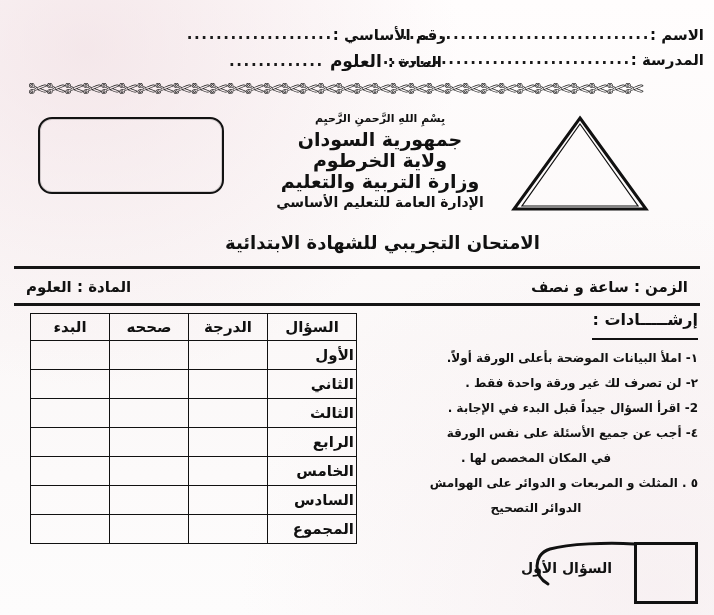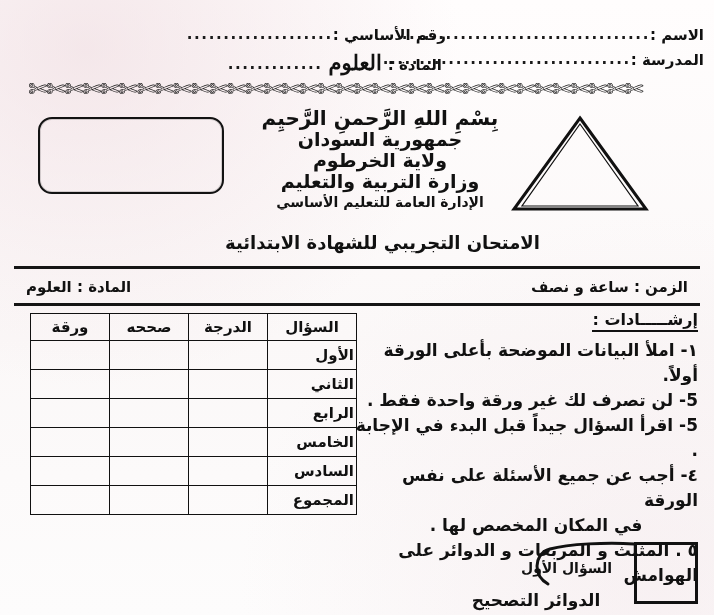--- a/index.html
+++ b/index.html
@@ -55,24 +55,23 @@
     display: inline-block;
     overflow: hidden;
     font-size: 15px;
     font-weight: bold;
     letter-spacing: 1.6px;
     color: #1a1a1a;
     position: relative;
     top: -1px;
   }
   .field-value {
-    font-size: 21px;
+    font-size: 17px;
     font-weight: bold;
     padding: 0 6px;
-    font-family: Liberation Serif, serif;
   }
 
   
   #scissors-row {
     position: absolute;
     left: 28px;
     top: 76px;
     width: 660px;
     height: 26px;
     overflow: hidden;
@@ -92,21 +91,21 @@
     top: 108px;
     width: 330px;
     text-align: center;
   }
   #heading-block .hline {
     font-size: 19px;
     font-weight: bold;
     line-height: 21px;
     white-space: nowrap;
   }
-  #heading-block .hline.basmala { font-size: 20px; letter-spacing: 0; }
+  #heading-block .hline.basmala { font-size: 11px; letter-spacing: 0; }
   #heading-block .hline.small { font-size: 14px; }
 
   #exam-title-line {
     position: absolute;
     left: 225px;
     top: 232px;
     width: 340px;
     text-align: left;
     font-size: 18px;
     font-weight: bold;
@@ -187,30 +186,30 @@
     top: 310px;
     width: 352px;
     text-align: right;
     direction: rtl;
   }
   #instructions-title {
     font-size: 16px;
     font-weight: bold;
     display: inline-block;
     border-bottom: 2.5px solid #111;
-    padding-bottom: 1px;
+    padding-bottom: 9px;
     margin-bottom: 6px;
   }
   #instructions ol {
     list-style: none;
     margin: 0;
     padding: 0;
   }
   #instructions li {
-    font-size: 17px;
+    font-size: 12px;
     font-weight: bold;
     line-height: 25px;
     white-space: normal;
   }
   #instructions li .cont {
     display: block;
     text-align: center;
     padding-left: 28px;
   }
 
@@ -301,32 +300,38 @@
   </div>
 
   <div class="hrule" id="rule-bottom"></div>
 
   <table id="marks-table" class="ar">
     <thead>
       <tr>
         <th class="c-q">السؤال</th>
         <th class="c-g">الدرجة</th>
         <th class="c-c">صححه</th>
-        <th class="c-r">ورقة</th>
+        <th class="c-r">البدء</th>
       </tr>
     </thead>
     <tbody id="marks-table-body">
         <tr>
           <td class="c-q">الأول</td>
           <td class="c-g"></td>
           <td class="c-c"></td>
           <td class="c-r"></td>
         </tr>
         <tr>
           <td class="c-q">الثاني</td>
+          <td class="c-g"></td>
+          <td class="c-c"></td>
+          <td class="c-r"></td>
+        </tr>
+        <tr>
+          <td class="c-q">الثالث</td>
           <td class="c-g"></td>
           <td class="c-c"></td>
           <td class="c-r"></td>
         </tr>
         <tr>
           <td class="c-q">الرابع</td>
           <td class="c-g"></td>
           <td class="c-c"></td>
           <td class="c-r"></td>
         </tr>
@@ -348,22 +353,22 @@
           <td class="c-c"></td>
           <td class="c-r"></td>
         </tr>
       </tbody>
   </table>
 
   <div id="instructions" class="ar">
     <div id="instructions-title">إرشـــــادات :</div>
     <ol>
       <li>١- املأ البيانات الموضحة بأعلى الورقة أولاً.</li>
-      <li>5- لن تصرف لك غير ورقة واحدة فقط .</li>
-      <li>5- اقرأ السؤال جيداً قبل البدء في الإجابة .</li>
+      <li>٢- لن تصرف لك غير ورقة واحدة فقط .</li>
+      <li>2- اقرأ السؤال جيداً قبل البدء في الإجابة .</li>
       <li>
         <span>٤- أجب عن جميع الأسئلة على نفس الورقة</span>
         <span class="cont">في المكان المخصص لها .</span>
       </li>
       <li>
         <span>٥ . المثلث و المربعات و الدوائر على الهوامش</span>
         <span class="cont">الدوائر التصحيح</span>
       </li>
     </ol>
   </div>

